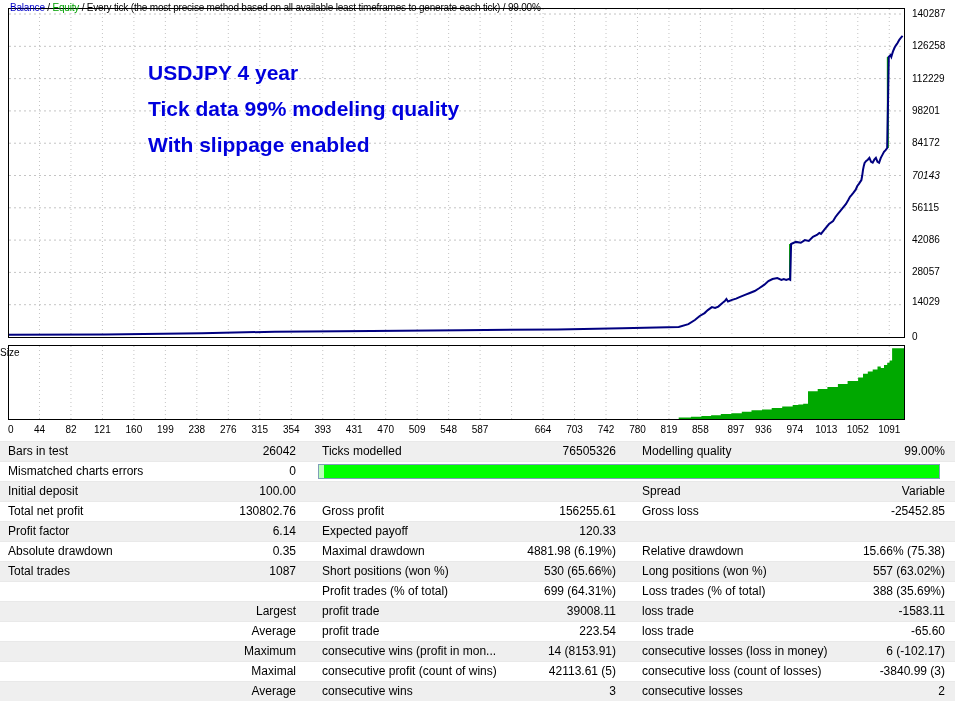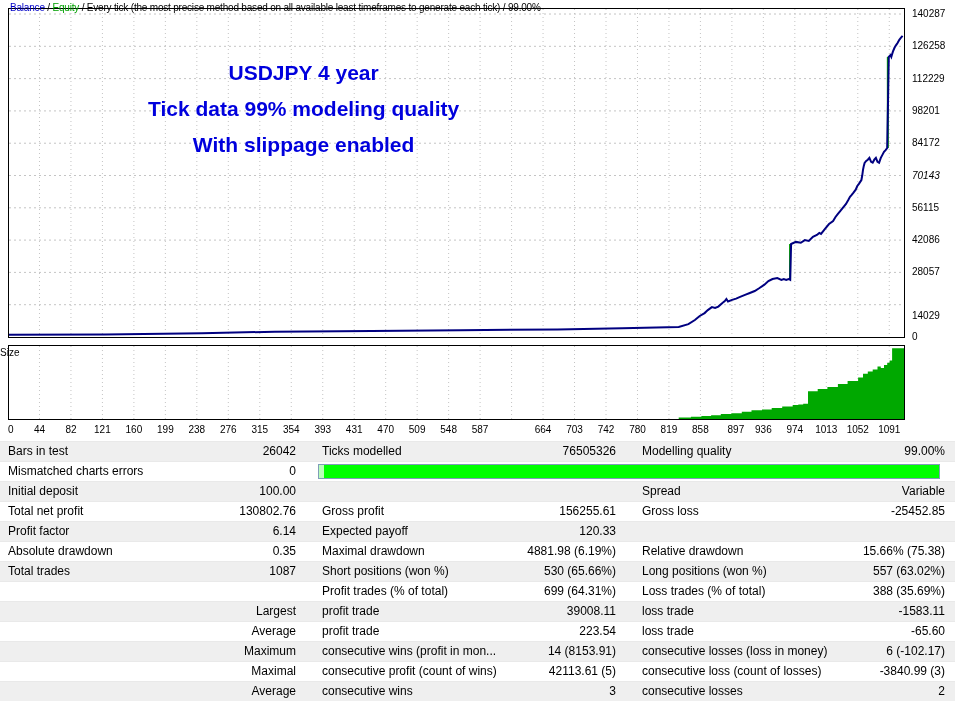--- a/index.html
+++ b/index.html
@@ -11,21 +11,21 @@
   .hdr .bal{color:#0000c8;}
   .hdr .eq{color:#00a000;}
 
   
   .panel{position:absolute;background:#fff;}
   #mainChart{left:8px;top:8px;width:897px;height:330px;}
   #sizeChart{left:8px;top:345px;width:897px;height:75px;}
   svg{display:block;}
 
   
-  .annot{position:absolute;left:148px;top:55px;z-index:6;font-weight:bold;font-size:21px;line-height:36px;color:#0000dd;white-space:nowrap;text-align:center;}
+  .annot{position:absolute;left:148px;top:55px;z-index:6;font-weight:bold;font-size:21px;line-height:36px;color:#0000dd;white-space:nowrap;}
 
   .size-label{position:absolute;left:0;top:347px;font-size:10px;color:#000;z-index:6;}
 
   
   .ylab{position:absolute;left:912px;font-size:10px;color:#000;white-space:nowrap;}
   .xlab{position:absolute;top:424px;font-size:10px;color:#000;white-space:nowrap;transform:translateX(-50%);}
   .xlab.first{transform:none;}
 
   
   #table{position:absolute;left:0;top:441px;width:955px;}
@@ -132,21 +132,21 @@
         <line x1="849.7894736842105" y1="1" x2="849.7894736842105" y2="74" stroke="#c4c4c4" stroke-width="1" stroke-dasharray="1,3"></line>
         <line x1="881.2631578947369" y1="1" x2="881.2631578947369" y2="74" stroke="#c4c4c4" stroke-width="1" stroke-dasharray="1,3"></line>
         <path d="M670.7,74 L670.7,74.0 L670.7,72.5 L682.9,72.5 L682.9,71.8 L693.4,71.8 L693.4,71.1 L703.1,71.1 L703.1,70.3 L712.8,70.3 L712.8,68.9 L723.3,68.9 L723.3,68.2 L733.8,68.2 L733.8,66.7 L743.5,66.7 L743.5,65.2 L754.0,65.2 L754.0,64.5 L763.7,64.5 L763.7,63.0 L774.2,63.0 L774.2,61.6 L784.7,61.6 L784.7,60.1 L790.3,60.1 L790.3,59.4 L795.2,59.4 L795.2,58.7 L800.0,58.7 L800.0,46.3 L809.7,46.3 L809.7,44.1 L819.4,44.1 L819.4,41.9 L829.9,41.9 L829.9,39.0 L839.6,39.0 L839.6,36.0 L850.1,36.0 L850.1,32.4 L855.0,32.4 L855.0,28.7 L859.8,28.7 L859.8,26.5 L864.7,26.5 L864.7,24.4 L869.5,24.4 L869.5,21.4 L872.8,21.4 L872.8,22.9 L876.0,22.9 L876.0,20.0 L879.2,20.0 L879.2,17.8 L881.6,17.8 L881.6,15.6 L884.1,15.6 L884.1,3.2 L897.0,3.2 L897.0,2.5 L896,2.5 L896,74 Z" fill="#00a800" stroke="none"></path>
         <rect x="0.5" y="0.5" width="896" height="74" fill="none" stroke="#000" stroke-width="1"></rect>
       </svg>
   </div>
   <div class="size-label">Size</div>
 
   <div id="ylabs">
       <div class="ylab" style="top: 331px;">0</div>
-      <div class="ylab" style="top: 310px;">14029</div>
+      <div class="ylab" style="top: 296px;">14029</div>
       <div class="ylab" style="top: 266.404px;">28057</div>
       <div class="ylab" style="top: 234.105px;">42086</div>
       <div class="ylab" style="top: 201.806px;">56115</div>
       <div class="ylab" style="top: 169.509px; font-style: italic;">70143</div>
       <div class="ylab" style="top: 137.21px;">84172</div>
       <div class="ylab" style="top: 104.911px; text-align: right;">98201</div>
       <div class="ylab" style="top: 72.6141px;">112229</div>
       <div class="ylab" style="top: 40.315px;">126258</div>
       <div class="ylab" style="top: 8.01593px;">140287</div>
     </div>

